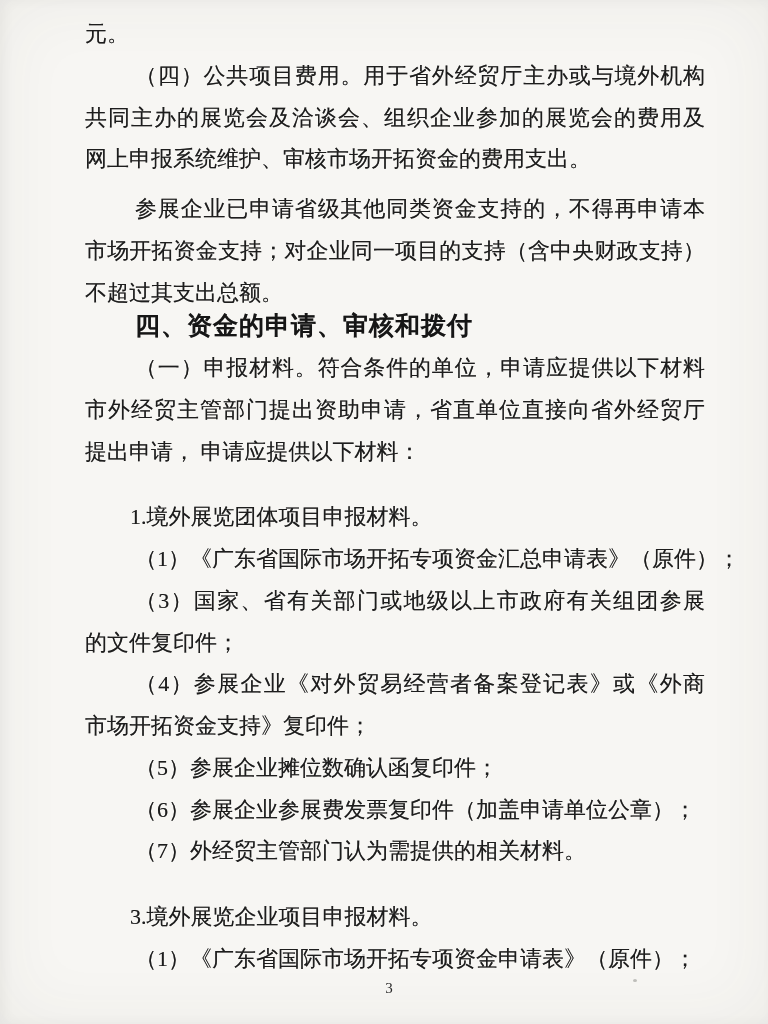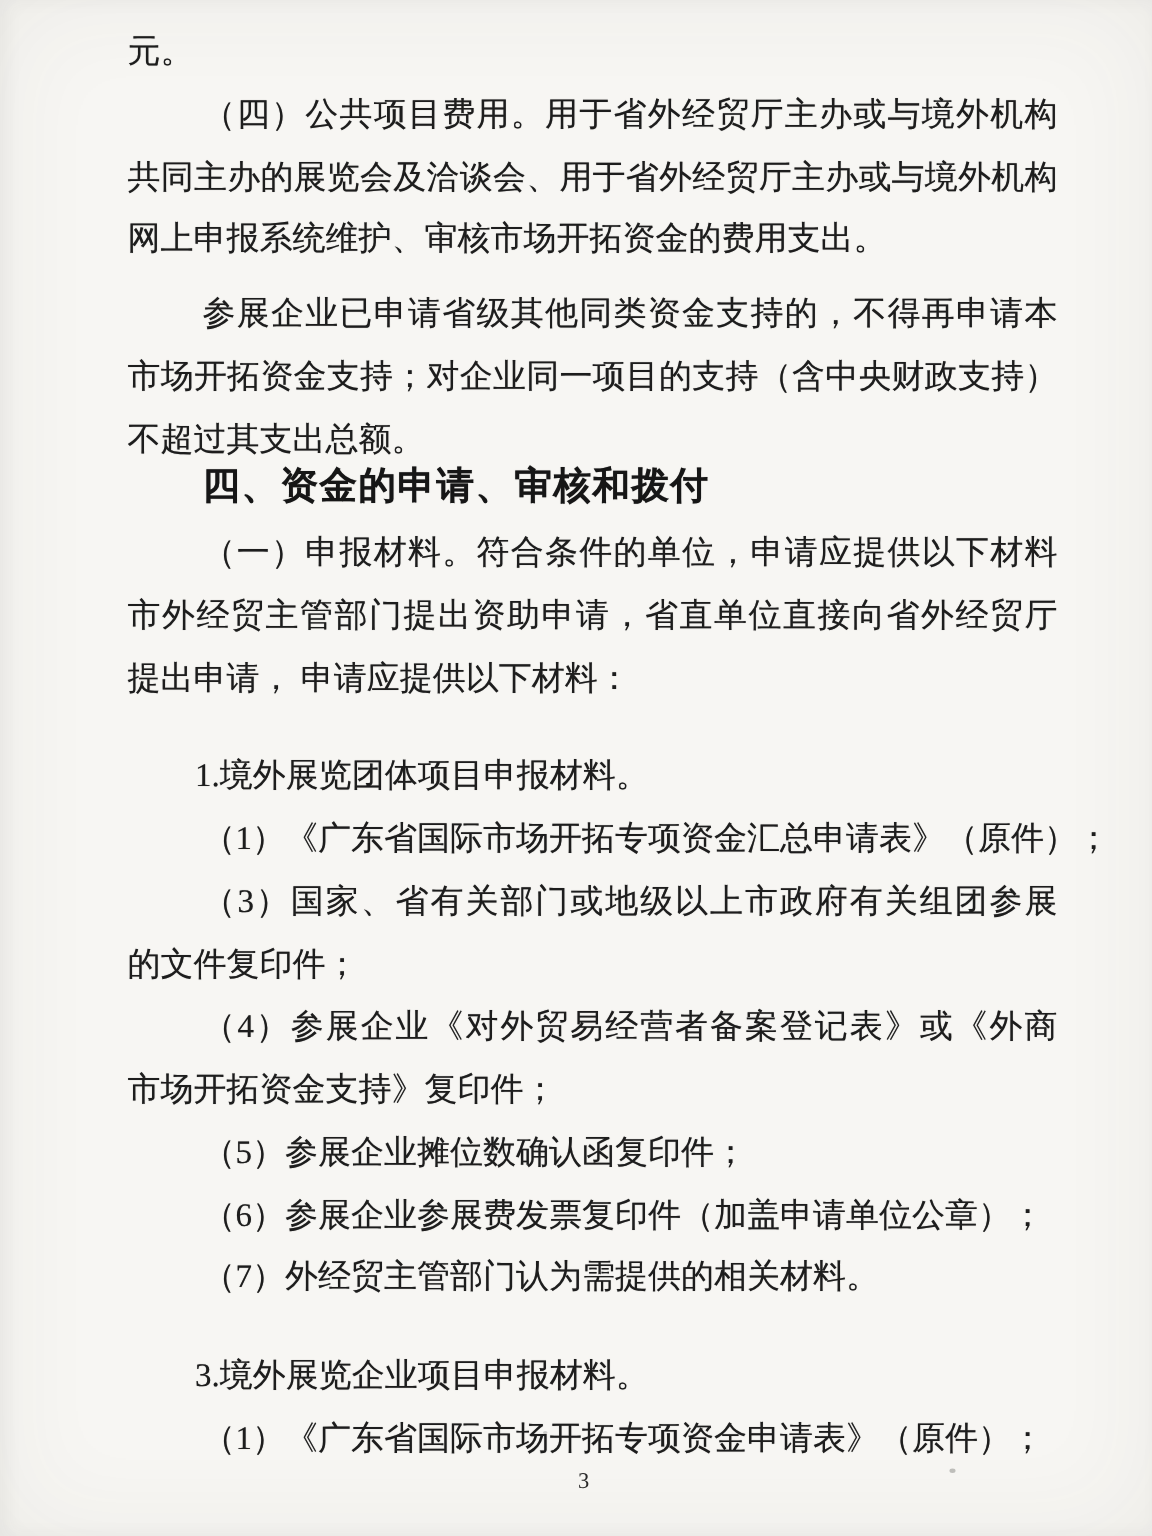--- a/index.html
+++ b/index.html
@@ -34,21 +34,21 @@
   .indent-num { text-indent: 45px; margin-top: 24px; }
   .justify {
     white-space: normal;
     text-align: justify;
     text-align-last: justify;
     font-family: Liberation Serif, serif;
   }
   .gap-lg { margin-top: 8px; }
   .gap-sm { margin-top: -8px; }
   .heading {
-    font-family: Liberation Mono, monospace;
+    font-family: Liberation Serif, serif;
     font-weight: bold;
     font-size: 25px;
     letter-spacing: 1px;
     color: #161616;
   }
   .page-number {
     position: absolute;
     left: 10px;
     right: 0;
     top: 978px;
@@ -66,21 +66,21 @@
   .speck-1 { left: 633px; top: 979px; width: 4px; height: 3px; opacity: 0.55; }
   .speck-2 { left: 362px; top: 954px; width: 3px; height: 2px; opacity: 0.4; }
 </style>
 </head>
 <body>
 
 <div class="page">
   <div class="content">
     <div class="line">元。</div>
     <div class="line indent justify">（四）公共项目费用。用于省外经贸厅主办或与境外机构</div>
-    <div class="line justify">共同主办的展览会及洽谈会、用于省外经贸厅主办或与境外机构</div>
+    <div class="line justify">共同主办的展览会及洽谈会、组织企业参加的展览会的费用及</div>
     <div class="line">网上申报系统维护、审核市场开拓资金的费用支出。</div>
     <div class="line indent justify gap-lg">参展企业已申请省级其他同类资金支持的，不得再申请本</div>
     <div class="line justify">市场开拓资金支持；对企业同一项目的支持（含中央财政支持）</div>
     <div class="line">不超过其支出总额。</div>
     <div class="line indent heading gap-sm">四、资金的申请、审核和拨付</div>
     <div class="line indent justify">（一）申报材料。符合条件的单位，申请应提供以下材料</div>
     <div class="line justify">市外经贸主管部门提出资助申请，省直单位直接向省外经贸厅</div>
     <div class="line">提出申请， 申请应提供以下材料：</div>
     <div class="line indent-num">1.境外展览团体项目申报材料。</div>
     <div class="line indent">（1）《广东省国际市场开拓专项资金汇总申请表》（原件）；</div>

